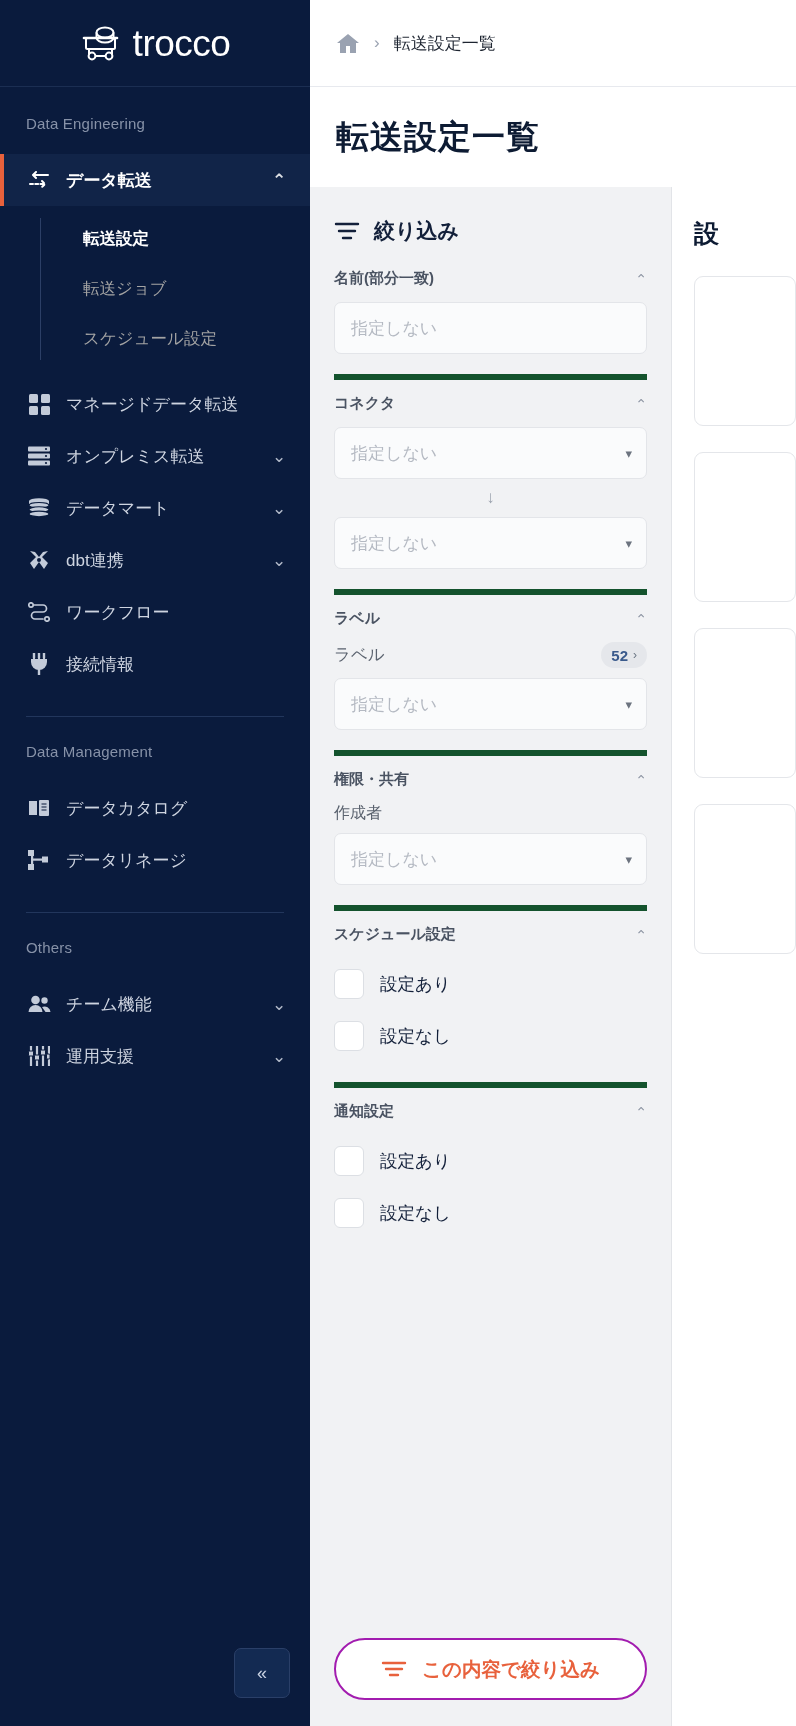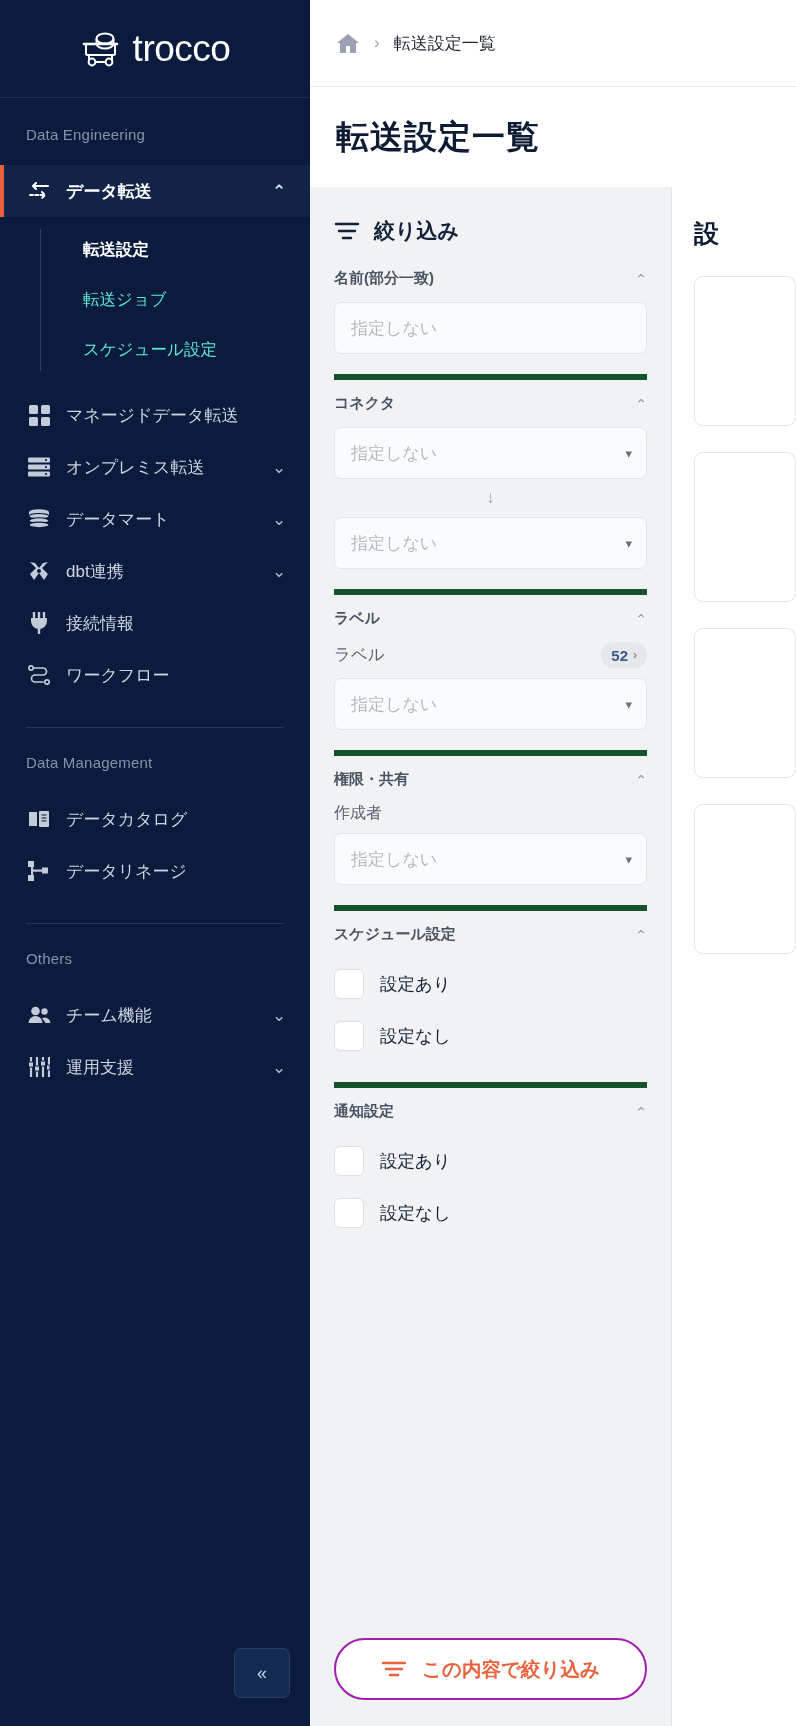--- a/index.html
+++ b/index.html
@@ -12,21 +12,21 @@
   .app { display: flex; width: 796px; height: 1726px; position: relative; }
 
   
   .sidebar {
     width: 310px; min-width: 310px; height: 1726px;
     background: #0a1b3d;
     display: flex; flex-direction: column;
     position: relative;
   }
   .logo-area {
-    height: 98px; display: flex; align-items: center; justify-content: center;
+    height: 87px; display: flex; align-items: center; justify-content: center;
     border-bottom: 1px solid #1b2e52;
   }
   .logo-wrap { display: flex; align-items: center; gap: 11px; }
   .logo-text {
     color: #ffffff; font-size: 37px; font-weight: 400; letter-spacing: -0.5px;
     line-height: 1;
   }
   .nav-scroll { flex: 1; padding-top: 28px; overflow: hidden; }
   .nav-section-label {
     color: #8792a8; font-size: 15px; padding: 0 0 0 26px; margin-bottom: 22px;
@@ -45,21 +45,21 @@
   .nav-icon { width: 26px; min-width: 26px; display: flex; align-items: center; justify-content: center; }
   .nav-label { flex: 1; white-space: nowrap; }
   .chev { width: 16px; min-width: 16px; opacity: .85; }
   .sub-wrap { position: relative; padding-left: 52px; margin: 8px 0 14px 0; }
   .sub-wrap::before {
     content: ""; position: absolute; left: 40px; top: 4px; bottom: 4px;
     width: 1px; background: #2c3f66;
   }
   .sub-item {
     height: 50px; display: flex; align-items: center;
-    color: #5eead4; font-size: 16.5px; padding-left: 31px;
+    color: #a3a3a3; font-size: 16.5px; padding-left: 31px;
   }
   .sub-item.current { color: #ffffff; font-weight: 700; }
   .nav-divider { height: 1px; background: #22365c; margin: 26px 26px; }
   .collapse-btn {
     position: absolute; right: 20px; bottom: 28px;
     width: 56px; height: 50px; border-radius: 7px;
     background: #132a52; border: 1px solid #2a3f68;
     display: flex; align-items: center; justify-content: center;
     color: #c9d2e2; font-size: 18px;
   }
@@ -243,39 +243,39 @@
             <path d="M2 2 L8 8 L2 14 L6 20 L11 13 L16 20 L20 14 L14 8 L20 2 L15 3 L11 8 L7 3 Z" fill="#c3cbd9"></path>
             <circle cx="11" cy="11" r="2" fill="#0a1b3d"></circle>
           </svg>
         </span>
         <span class="nav-label">dbt連携</span>
         <span class="chev">⌄</span>
       </div>
 
       <div class="nav-item">
         <span class="nav-icon">
+          <svg width="22" height="20" viewBox="0 0 22 20">
+            <circle cx="3" cy="3" r="2.2" fill="none" stroke="#c3cbd9" stroke-width="1.7"></circle>
+            <path d="M6 3 h9 a3.5 3.5 0 0 1 0 7 h-8 a3.5 3.5 0 0 0 0 7 h8" fill="none" stroke="#c3cbd9" stroke-width="1.7" stroke-linecap="round"></path>
+            <circle cx="19" cy="17" r="2.2" fill="none" stroke="#c3cbd9" stroke-width="1.7"></circle>
+          </svg>
+        </span>
+        <span class="nav-label">ワークフロー</span>
+        <span class="chev"></span>
+      </div>
+
+      <div class="nav-item">
+        <span class="nav-icon">
           <svg width="20" height="22" viewBox="0 0 20 22">
             <path d="M5 0 v5 M10 0 v5 M15 0 v5" stroke="#c3cbd9" stroke-width="2.4" stroke-linecap="round"></path>
             <path d="M2 6 h16 v3 a8 8 0 0 1 -16 0 Z" fill="#c3cbd9"></path>
             <path d="M10 16 v6" stroke="#c3cbd9" stroke-width="2.4" stroke-linecap="round"></path>
           </svg>
         </span>
         <span class="nav-label">接続情報</span>
-        <span class="chev"></span>
-      </div>
-
-      <div class="nav-item">
-        <span class="nav-icon">
-          <svg width="22" height="20" viewBox="0 0 22 20">
-            <circle cx="3" cy="3" r="2.2" fill="none" stroke="#c3cbd9" stroke-width="1.7"></circle>
-            <path d="M6 3 h9 a3.5 3.5 0 0 1 0 7 h-8 a3.5 3.5 0 0 0 0 7 h8" fill="none" stroke="#c3cbd9" stroke-width="1.7" stroke-linecap="round"></path>
-            <circle cx="19" cy="17" r="2.2" fill="none" stroke="#c3cbd9" stroke-width="1.7"></circle>
-          </svg>
-        </span>
-        <span class="nav-label">ワークフロー</span>
         <span class="chev"></span>
       </div>
 
       <div class="nav-divider"></div>
 
       <div class="nav-section-label">Data Management</div>
 
       <div class="nav-item">
         <span class="nav-icon">
           <svg width="22" height="18" viewBox="0 0 22 18">

